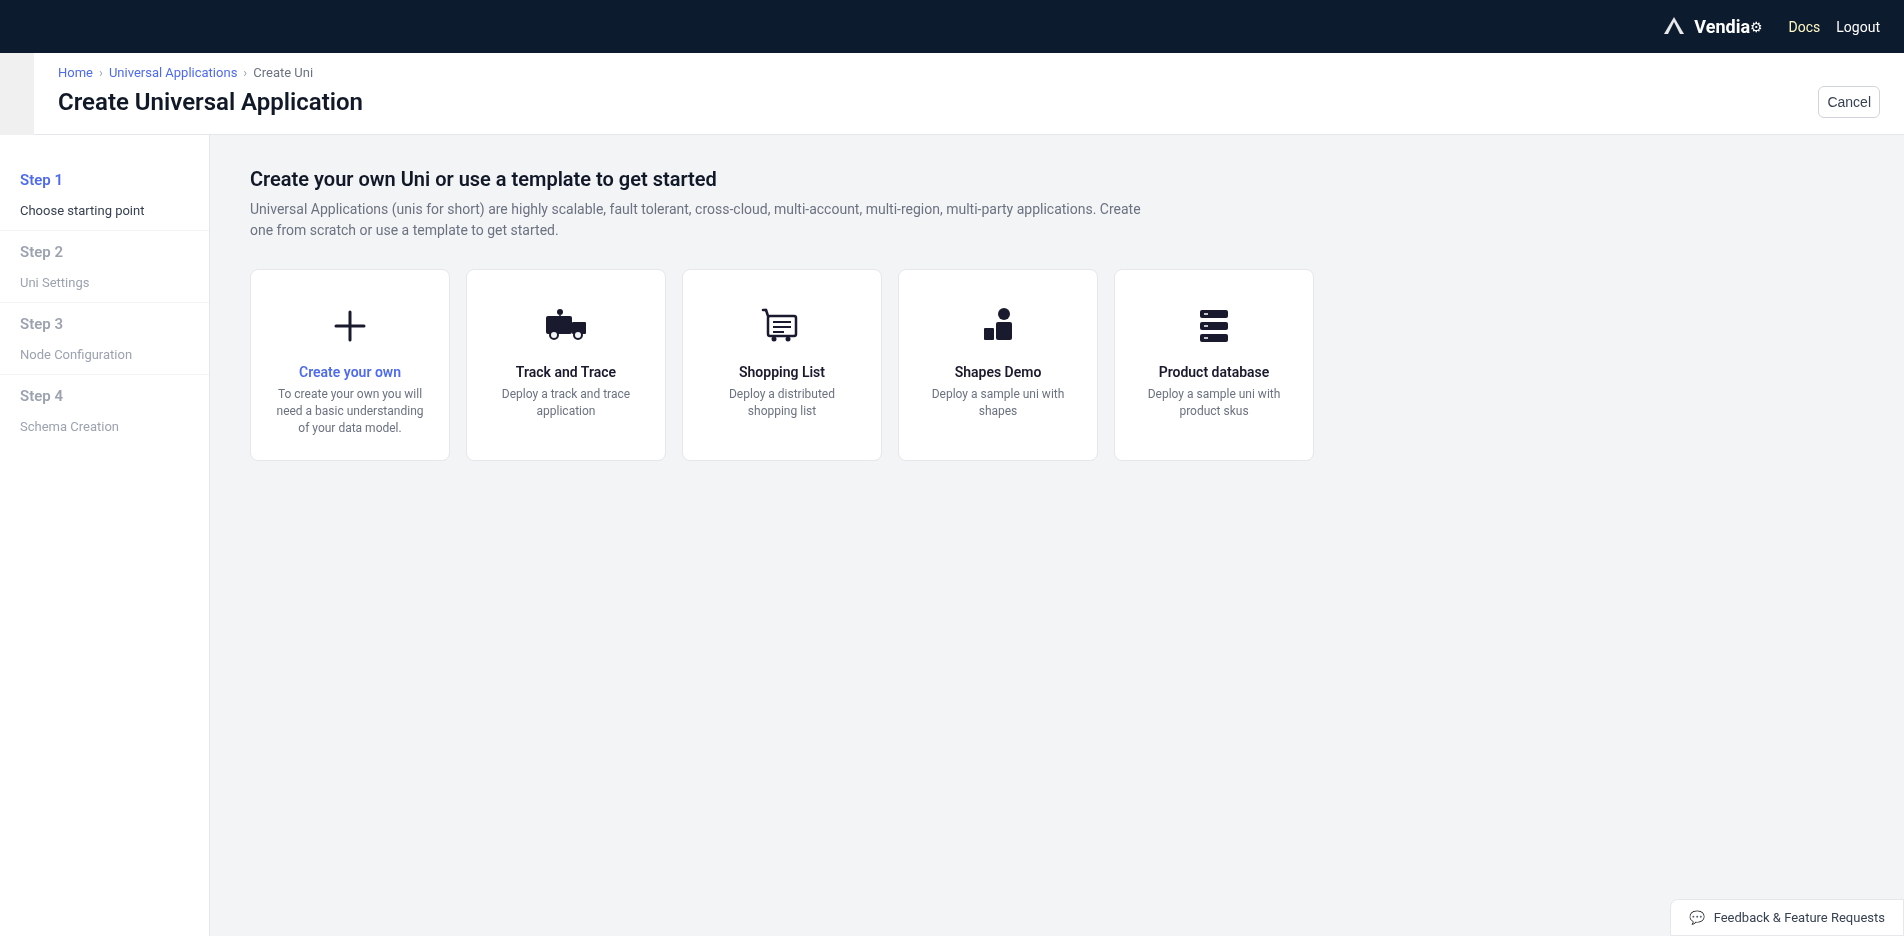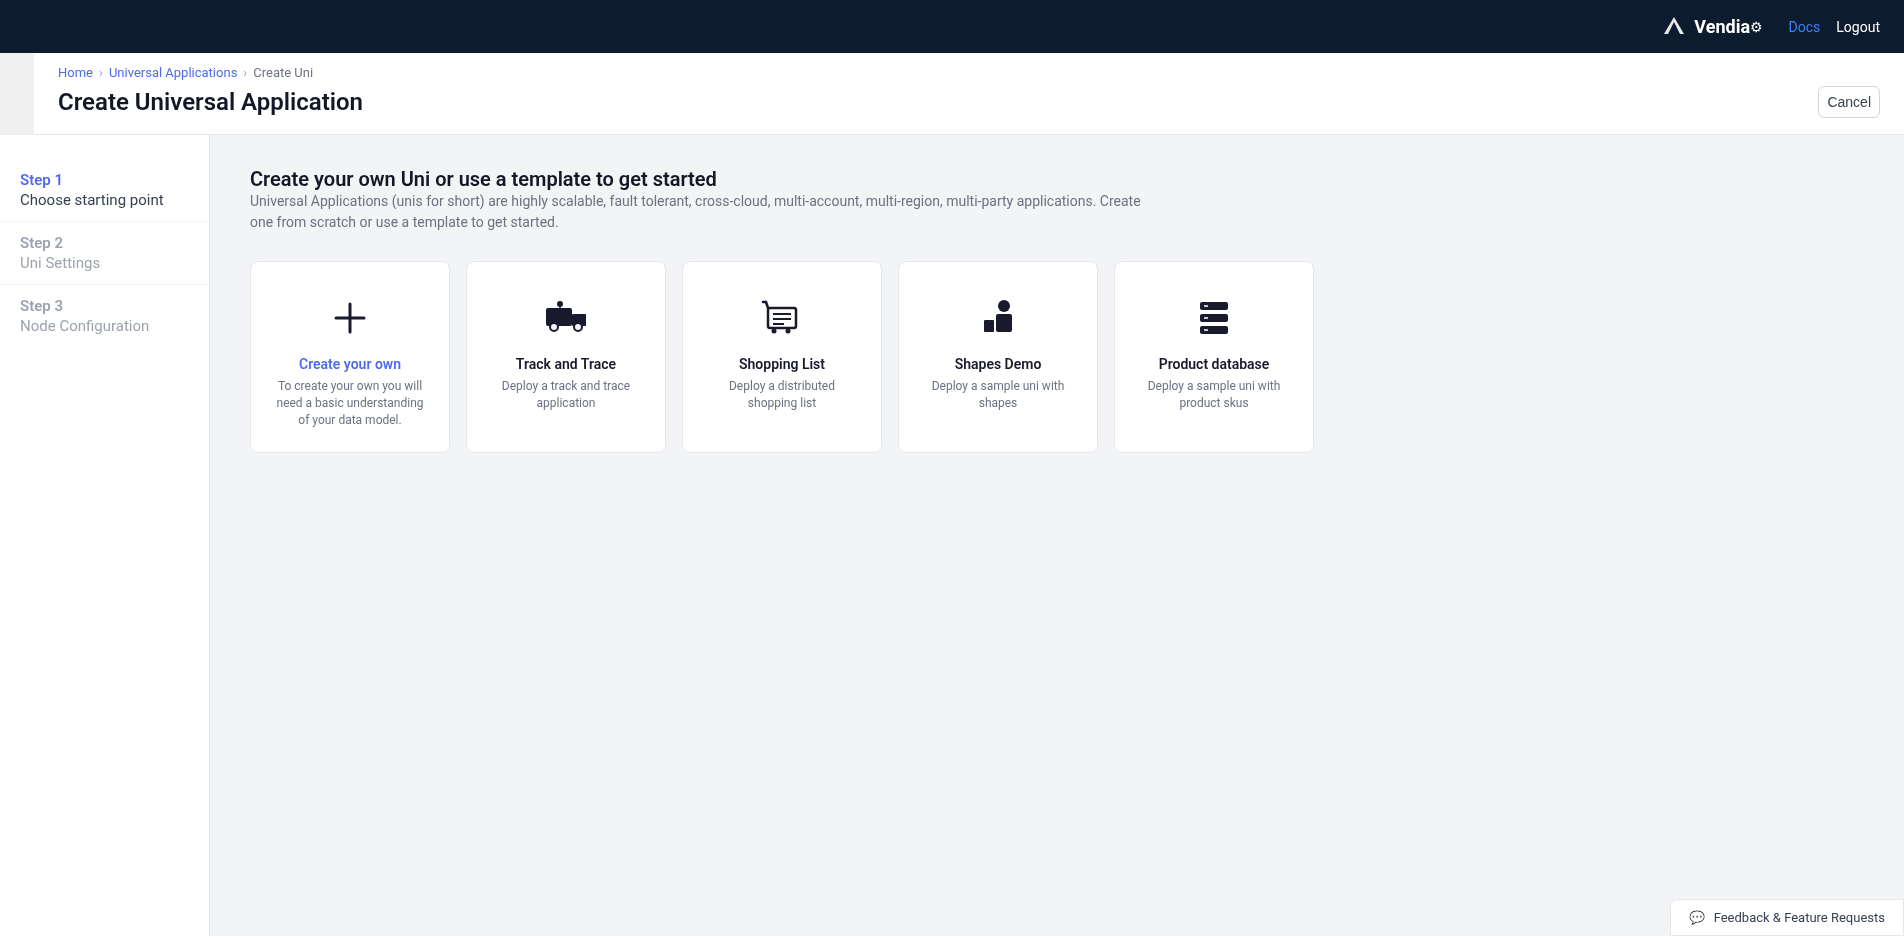--- a/index.html
+++ b/index.html
@@ -27,21 +27,21 @@
       width: 24px;
       height: 24px;
     }
     .topnav-right {
       display: flex;
       align-items: center;
       gap: 16px;
       font-size: 14px;
     }
     .topnav-right a {
-      color: #3b82f6;
+      color: #fef9c3;
       text-decoration: none;
       padding-left: 10px;
     }
     .topnav-right span {
       color: white;
       cursor: pointer;
     }
 
     
     .page-header {
@@ -104,23 +104,23 @@
       border-bottom: 1px solid #f3f4f6;
       cursor: pointer;
     }
     .step-item:last-child { border-bottom: none; }
     .step-number {
       font-size: 15px;
       font-weight: 600;
       color: #4f6bed;
     }
     .step-label {
-      font-size: 15px;
+      font-size: 13px;
       color: #374151;
-      margin-top: 2px;
+      margin-top: 14px;
     }
     .step-item.active .step-number {
       color: #4f6bed;
     }
     .step-item.inactive .step-number {
       color: #9ca3af;
     }
     .step-item.inactive .step-label {
       color: #9ca3af;
     }
@@ -128,21 +128,21 @@
     
     .content {
       flex: 1;
       padding: 32px 40px;
       background: #f3f4f6;
     }
     .content-title {
       font-size: 20px;
       font-weight: 600;
       color: #111827;
-      margin-bottom: 0;
+      margin-bottom: 8px;
     }
     .content-desc {
       font-size: 14px;
       color: #6b7280;
       margin-bottom: 28px;
       max-width: 900px;
       line-height: 1.5;
     }
 
     
@@ -246,20 +246,24 @@
       <div class="step-label">Choose starting point</div>
     </div>
     <div class="step-item inactive">
       <div class="step-number">Step 2</div>
       <div class="step-label">Uni Settings</div>
     </div>
     <div class="step-item inactive">
       <div class="step-number">Step 3</div>
       <div class="step-label">Node Configuration</div>
     </div>
+    <div class="step-item inactive">
+      <div class="step-number">Step 4</div>
+      <div class="step-label">Schema Creation</div>
+    </div>
   </aside>
 
   <main class="content">
     <h2 class="content-title">Create your own Uni or use a template to get started</h2>
     <p class="content-desc">Universal Applications (unis for short) are highly scalable, fault tolerant, cross-cloud, multi-account, multi-region, multi-party applications. Create one from scratch or use a template to get started.</p>
 
     <div class="cards-row">
 
       <div class="card">
         <div class="card-icon">

